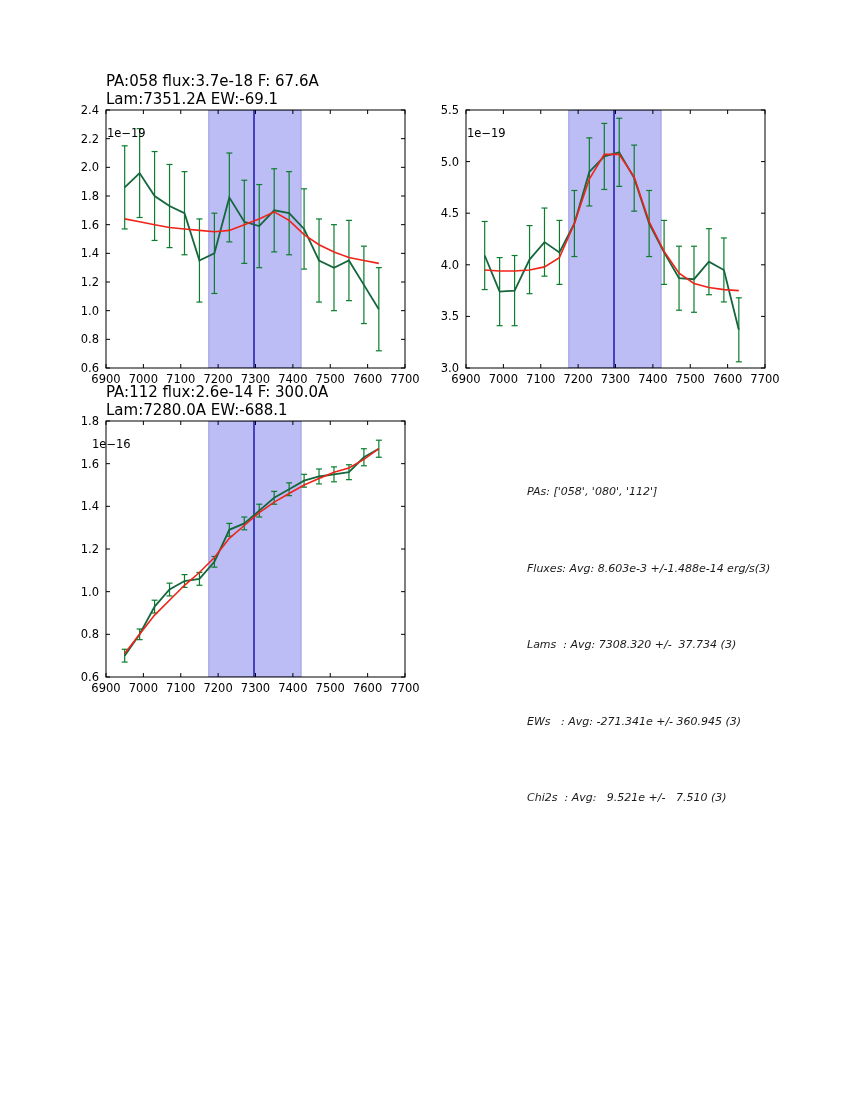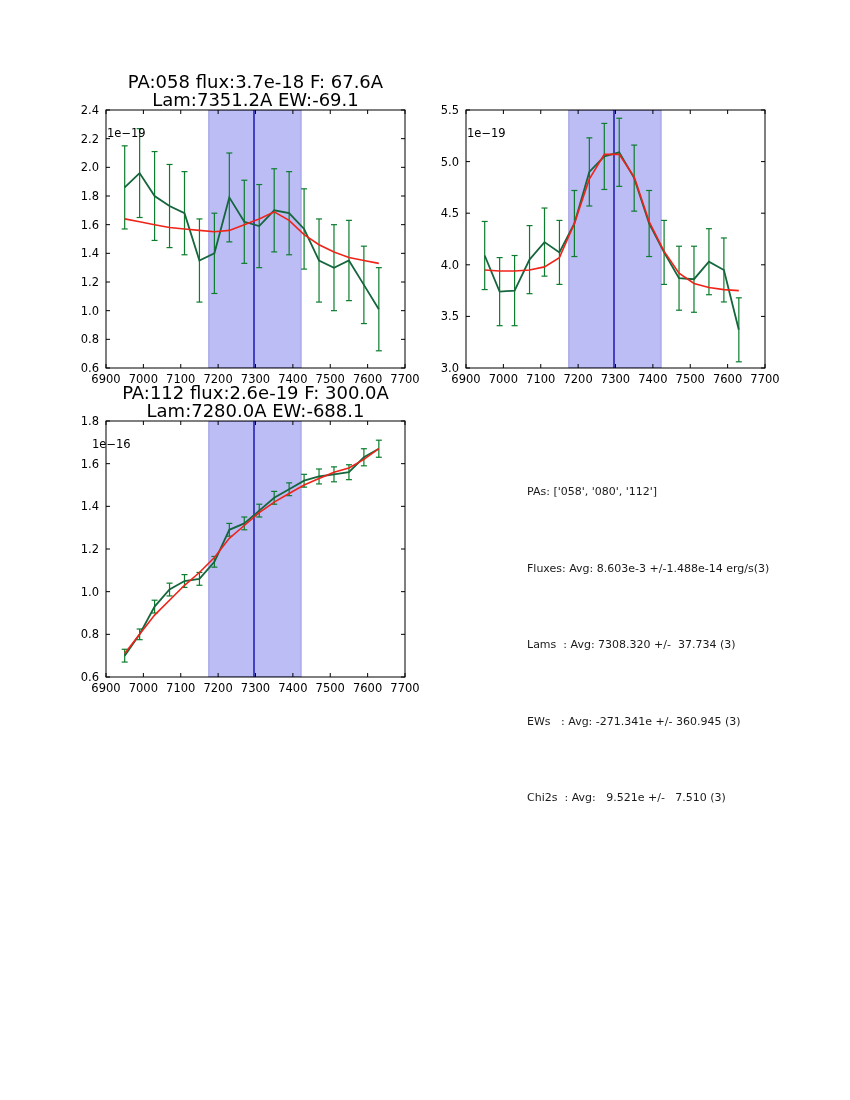--- a/index.html
+++ b/index.html
@@ -9,40 +9,40 @@
     height: 1100px;
     background: #ffffff;
     font-family: "DejaVu Sans", "Liberation Sans", sans-serif;
     color: #000000;
     overflow: hidden;
   }
   svg#fig { position: absolute; left: 0; top: 0; }
   svg#fig text { font-family: "DejaVu Sans", "Liberation Sans", sans-serif; fill: #000000; }
   .plot-title {
     position: absolute;
-    text-align: center;
-    font-size: 18px;
+    font-size: 15px;
     line-height: 17.5px;
     color: #000000;
     white-space: nowrap;
   }
   .offset-label {
     position: absolute;
     font-size: 11.5px;
     color: #000000;
     margin-top: 32px;
   }
   .stats-panel {
     position: absolute;
     left: 527px;
     top: 428px;
     font-size: 11px;
     line-height: 25.5px;
     white-space: pre;
     color: #1a1a1a;
+    font-style: italic;
   }
 </style>
 </head>
 <body>
 
 <div class="figure">
 
   <svg id="fig" width="850" height="1100">
       <g>
         <rect x="208.78125" y="110.5" width="92.31624999999997" height="257" fill="#bdbdf6" stroke="#9a9ae0" stroke-width="1"></rect>
@@ -489,21 +489,21 @@
 
   <div class="plot-title" style="left:106px; top:73px; width:299px;">
     <div>PA:058 flux:3.7e-18 F: 67.6A</div>
     <div>Lam:7351.2A EW:-69.1</div>
   </div>
   <div class="offset-label" style="left:107px; top:94px;">1e−19</div>
 
   <div class="offset-label" style="left:467px; top:94px;">1e−19</div>
 
   <div class="plot-title" style="left:106px; top:384px; width:299px;">
-    <div>PA:112 flux:2.6e-19 F: 300.0A</div>
+    <div>PA:112 flux:2.6e-14 F: 300.0A</div>
     <div>Lam:7280.0A EW:-688.1</div>
   </div>
   <div class="offset-label" style="left:92px; top:405px;">1e−16</div>
 
   <div class="stats-panel">
     <div>PAs: ['058', '080', '112']</div>
     <div>Fluxes: Avg: 8.603e-3 +/-1.488e-14 erg/s(3)</div>
     <div>Lams  : Avg: 7308.320 +/-  37.734 (3)</div>
     <div>EWs   : Avg: -271.341e +/- 360.945 (3)</div>
     <div>Chi2s  : Avg:   9.521e +/-   7.510 (3)</div>

